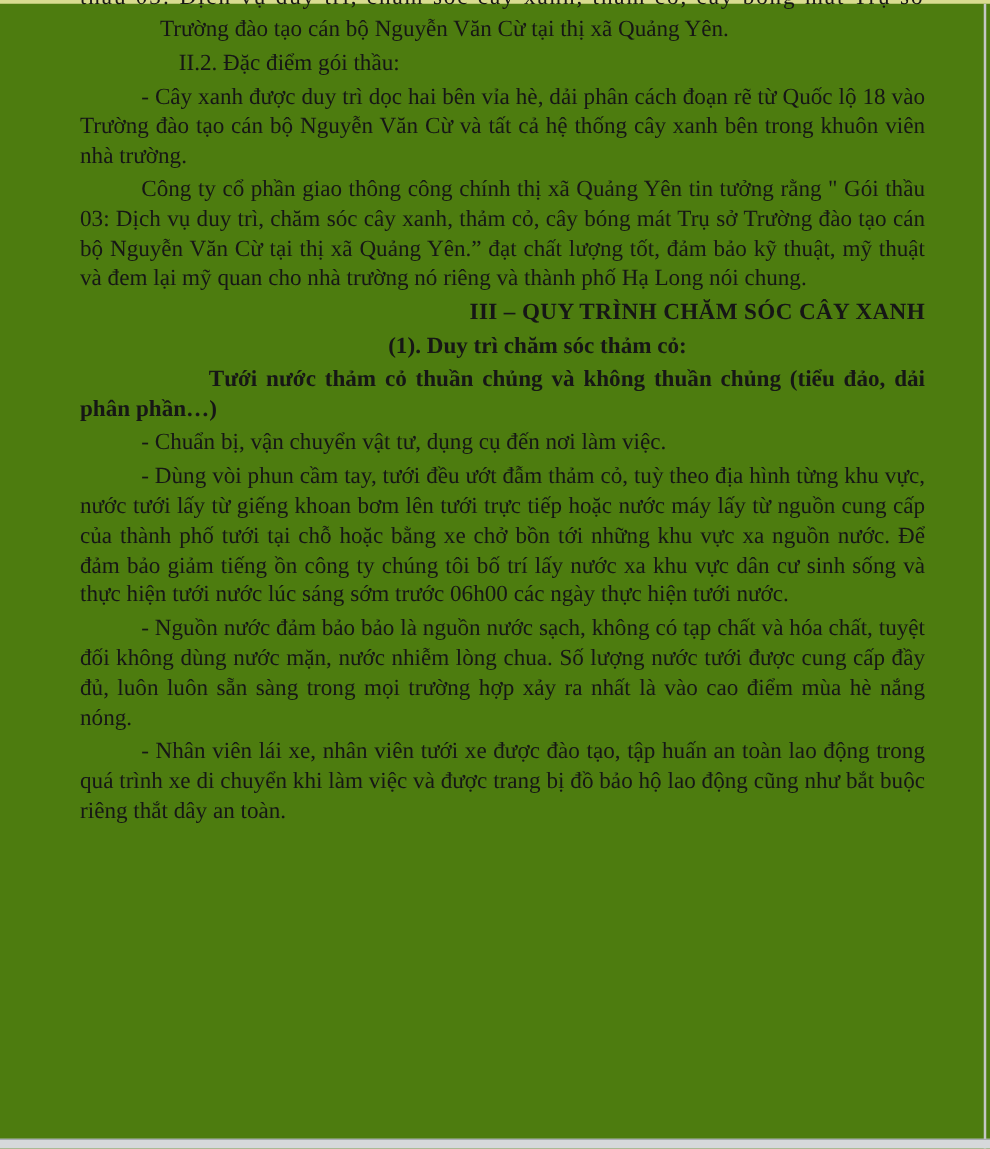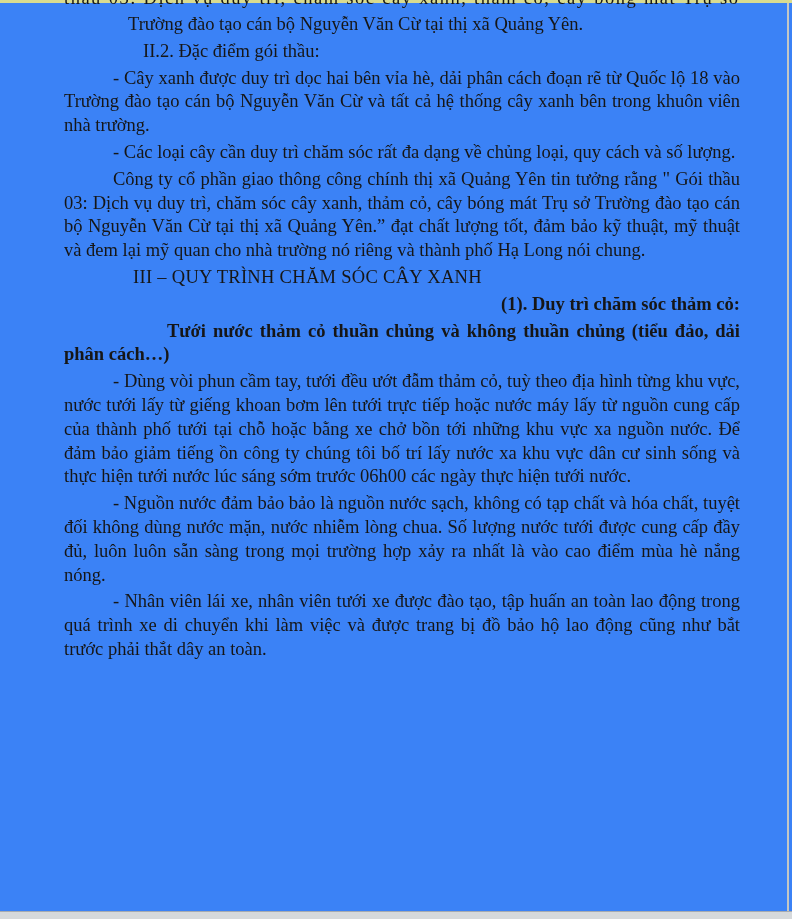--- a/index.html
+++ b/index.html
@@ -7,21 +7,21 @@
     --right-border:#c4c7c4;
     --bottom-bar:#d6d9db;
     --bottom-bar-line:#a6abb0;
     --ink:#161616;
   }
   html,body{margin:0;padding:0;}
   body{background:#ffffff;}
   .page{
     position:relative;
     width:792px;height:919px;
-    background:#3b82f6;
+    background:#4d7c0f;
     overflow:hidden;
     font-family:"Liberation Serif","DejaVu Serif",serif;
     color:var(--ink);
   }
   .top-strip{
     position:absolute;top:0;left:0;right:0;height:3px;
     background:var(--top-strip);
   }
   .right-border{
     position:absolute;top:3px;bottom:0;right:3px;width:2px;
@@ -52,44 +52,44 @@
     white-space:nowrap;
     letter-spacing:1.5px;
   }
   .para{
     margin:3px 0 0 0;
     padding:0;
     text-align:justify;
   }
   .para.cont-line{ text-indent:64px; text-align:left; margin-top:0; }
   .para.heading2{ font-weight:normal; text-indent:79px; text-align:left; }
-  .para.heading1{ font-weight:normal; text-indent:69px; text-align:left; letter-spacing:0.3px; }
-  .para.heading3{ font-weight:bold; text-indent:56px; text-align:right; }
+  .para.heading1{ font-weight:bold; text-indent:69px; text-align:right; letter-spacing:0.3px; }
+  .para.heading3{ font-weight:bold; text-indent:56px; text-align:center; }
   .para.bold-body{ font-weight:bold; text-indent:103px; }
   .para.body{ text-indent:49px; }
 </style>
 </head>
 <body>
 
 <div class="page">
   <div class="top-strip"></div>
   <div class="right-border"></div>
 
   <main class="content">
     <div class="clipped-line">
       <span>thầu 03: Dịch vụ duy trì, chăm sóc cây xanh, thảm cỏ, cây bóng mát Trụ sở</span>
     </div>
 
   <p class="para cont-line">Trường đào tạo cán bộ Nguyễn Văn Cừ tại thị xã Quảng Yên.</p>
       <p class="para heading2">II.2. Đặc điểm gói thầu:</p>
       <p class="para body">- Cây xanh được duy trì dọc hai bên vỉa hè, dải phân cách đoạn rẽ từ Quốc lộ 18 vào Trường đào tạo cán bộ Nguyễn Văn Cừ và tất cả hệ thống cây xanh bên trong khuôn viên nhà trường.</p>
-      <p class="para body">- Các loại cây cần duy trì chăm sóc rất đa dạng về chủng loại, quy cách và số lượng.</p>
       <p class="para body">Công ty cổ phần giao thông công chính thị xã Quảng Yên tin tưởng rằng " Gói thầu 03: Dịch vụ duy trì, chăm sóc cây xanh, thảm cỏ, cây bóng mát Trụ sở Trường đào tạo cán bộ Nguyễn Văn Cừ tại thị xã Quảng Yên.” đạt chất lượng tốt, đảm bảo kỹ thuật, mỹ thuật và đem lại mỹ quan cho nhà trường nó riêng và thành phố Hạ Long nói chung.</p>
       <p class="para heading1">III – QUY TRÌNH CHĂM SÓC CÂY XANH</p>
       <p class="para heading3">(1). Duy trì chăm sóc thảm cỏ:</p>
-      <p class="para bold-body">Tưới nước thảm cỏ thuần chủng và không thuần chủng (tiểu đảo, dải phân cách…)</p>
+      <p class="para bold-body">Tưới nước thảm cỏ thuần chủng và không thuần chủng (tiểu đảo, dải phân phần…)</p>
+      <p class="para body">- Chuẩn bị, vận chuyển vật tư, dụng cụ đến nơi làm việc.</p>
       <p class="para body">- Dùng vòi phun cầm tay, tưới đều ướt đẫm thảm cỏ, tuỳ theo địa hình từng khu vực, nước tưới lấy từ giếng khoan bơm lên tưới trực tiếp hoặc nước máy lấy từ nguồn cung cấp của thành phố tưới tại chỗ hoặc bằng xe chở bồn tới những khu vực xa nguồn nước. Để đảm bảo giảm tiếng ồn công ty chúng tôi bố trí lấy nước xa khu vực dân cư sinh sống và thực hiện tưới nước lúc sáng sớm trước 06h00 các ngày thực hiện tưới nước.</p>
       <p class="para body">- Nguồn nước đảm bảo bảo là nguồn nước sạch, không có tạp chất và hóa chất, tuyệt đối không dùng nước mặn, nước nhiễm lòng chua. Số lượng nước tưới được cung cấp đầy đủ, luôn luôn sẵn sàng trong mọi trường hợp xảy ra nhất là vào cao điểm mùa hè nắng nóng.</p>
-      <p class="para body">- Nhân viên lái xe, nhân viên tưới xe được đào tạo, tập huấn an toàn lao động trong quá trình xe di chuyển khi làm việc và được trang bị đồ bảo hộ lao động cũng như bắt trước phải thắt dây an toàn.</p>
+      <p class="para body">- Nhân viên lái xe, nhân viên tưới xe được đào tạo, tập huấn an toàn lao động trong quá trình xe di chuyển khi làm việc và được trang bị đồ bảo hộ lao động cũng như bắt buộc riêng thắt dây an toàn.</p>
     </main>
 
   <div class="bottom-bar"></div>
 </div>
 
 </body></html>

